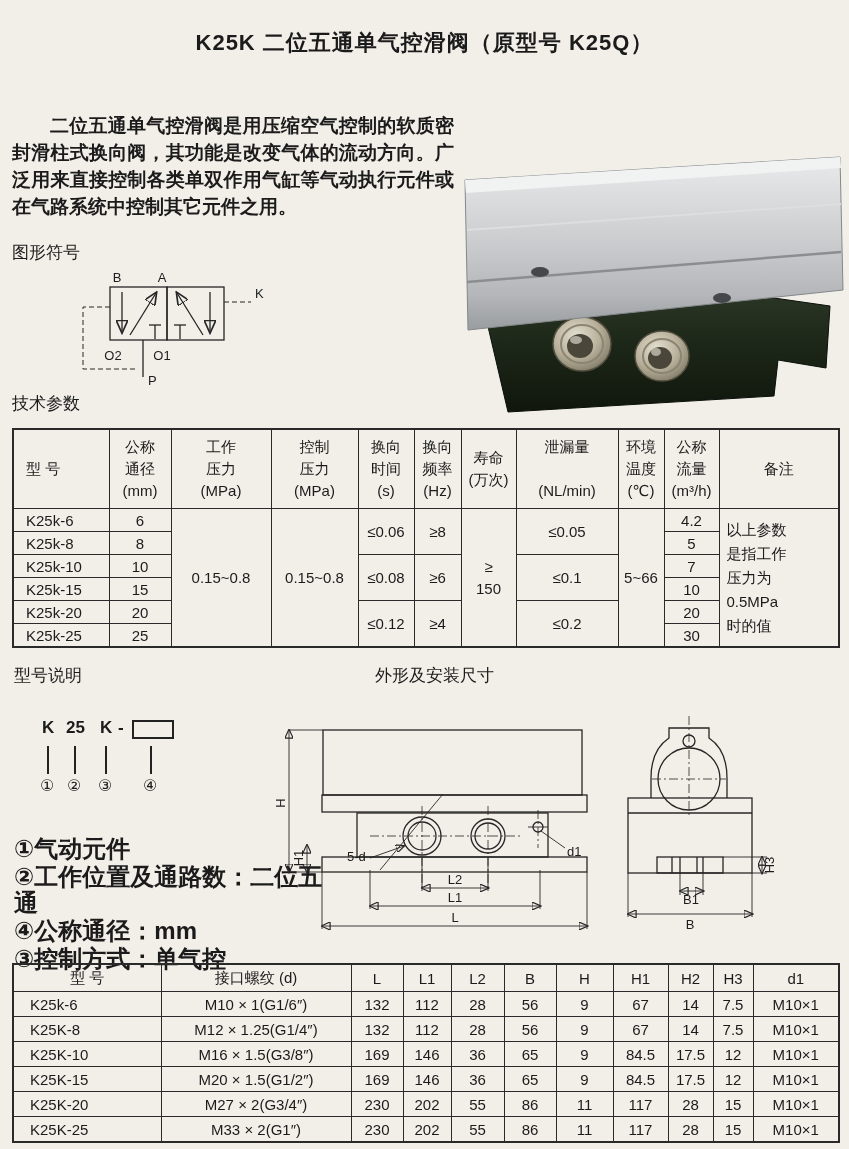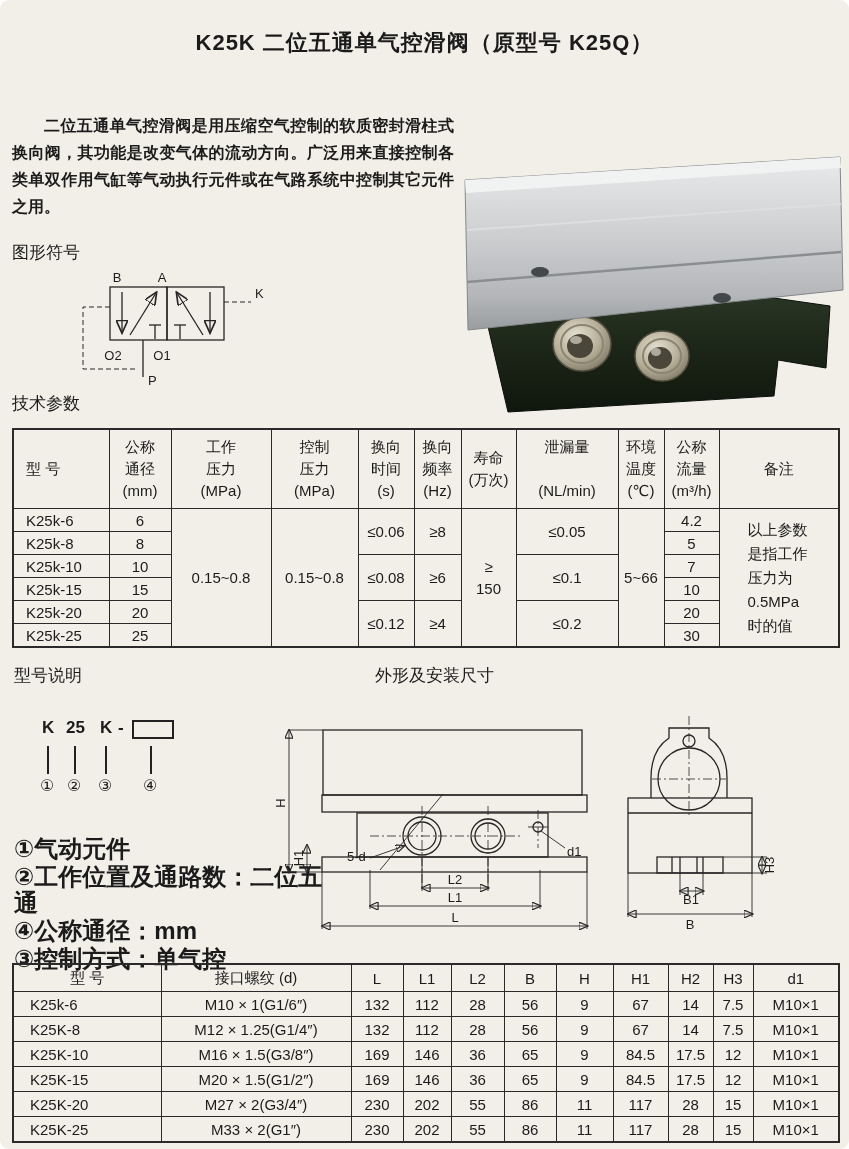--- a/index.html
+++ b/index.html
@@ -1,40 +1,40 @@
 <!DOCTYPE html>
 <html><head>
 <meta charset="utf-8">
 <style>
   html,body{margin:0;padding:0;}
   .page{position:relative;width:849px;height:1149px;background:#f2efe9;
-        font-family:"Liberation Sans","DejaVu Sans",sans-serif;color:#1b1b1b;overflow:hidden;border-radius:9px;}
+        font-family:"Liberation Sans","DejaVu Sans",sans-serif;color:#1b1b1b;overflow:hidden;}
   .title{position:absolute;top:28px;left:0;width:100%;text-align:center;margin:0;
          font-size:22px;font-weight:bold;letter-spacing:1px;}
-  .intro{position:absolute;top:112px;left:12px;width:442px;margin:0;font-size:16px;
+  .intro{position:absolute;top:112px;left:12px;width:442px;margin:0;font-size:19px;
          font-weight:bold;line-height:27px;text-indent:2em;text-align:justify;}
   .h2{position:absolute;font-size:17px;font-weight:normal;margin:0;}
   .h-symbol{left:12px;top:241px;}
   .h-tech{left:12px;top:392px;}
   .h-model{left:14px;top:664px;}
   .h-dim{left:375px;top:664px;}
   
   table{position:absolute;border-collapse:collapse;table-layout:fixed;}
   .t1{left:12px;top:428px;width:826px;border:2px solid #2a2a2a;}
   .t2{left:12px;top:963px;width:826px;border:2px solid #2a2a2a;}
   th,td{border:1px solid #2a2a2a;text-align:center;vertical-align:middle;
         font-size:15px;font-weight:normal;padding:0;overflow:hidden;}
   .t1 thead th{height:78px;}
   .t1 tbody td{height:22px;}
   .t2 thead th{height:26px;}
   .t2 tbody td{height:24px;}
   .pre{white-space:pre-line;line-height:1.45;}
   .model{text-align:left;padding-left:12px;}
   .t2 .model{padding-left:16px;}
-  .note-cell{text-align:left;padding-left:28px;line-height:1.6;white-space:pre-line;}
+  .note-cell{text-align:left;padding-left:7px;line-height:1.6;white-space:pre-line;}
   
   .mcode{position:absolute;left:28px;top:716px;width:180px;height:90px;}
   .mc-part{position:absolute;font-size:17px;font-weight:bold;}
   .mc-box{position:absolute;left:104px;top:4px;width:38px;height:15px;border:2px solid #222;}
   .vline{position:absolute;width:1.5px;height:28px;top:30px;background:#222;}
   .mc-mark{position:absolute;top:60px;font-size:16px;font-family:"DejaVu Sans",sans-serif;}
   .notes{position:absolute;left:14px;top:836px;width:330px;}
   .note-line{font-size:24px;font-weight:bold;line-height:26px;margin-bottom:2px;}
   
   .drawing line,.drawing path,.drawing rect,.drawing circle,.drawing polyline{

